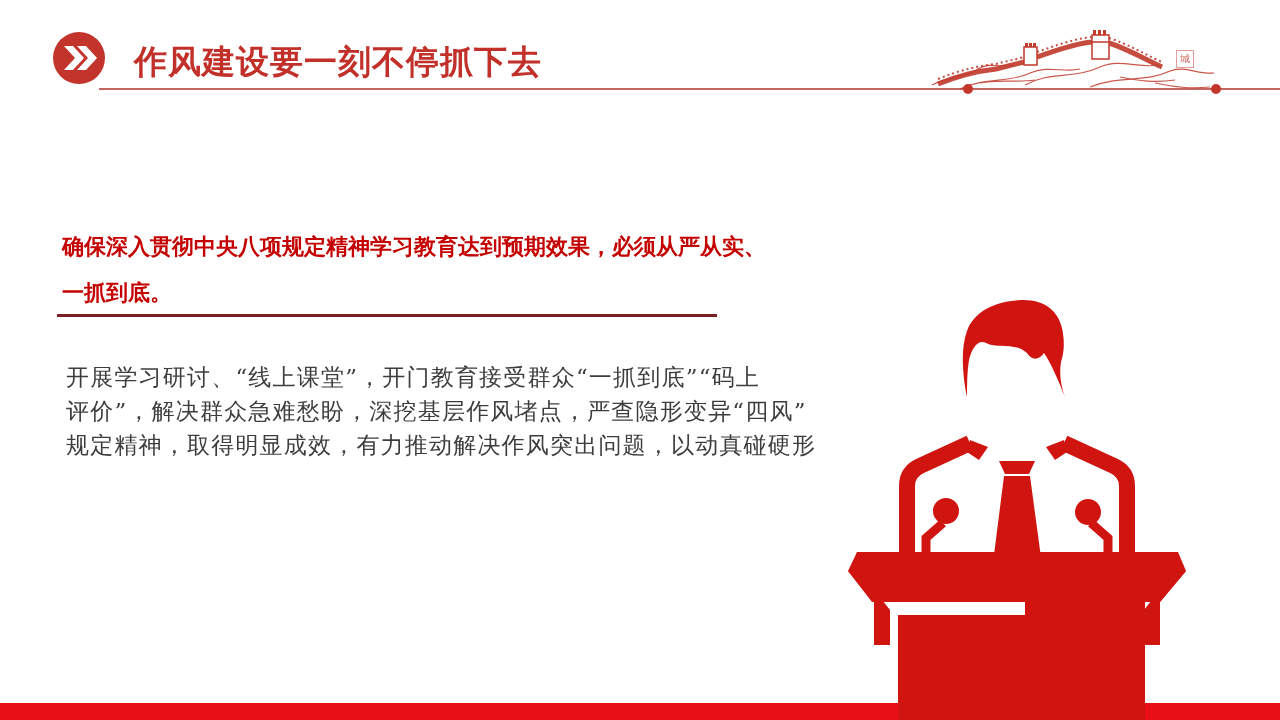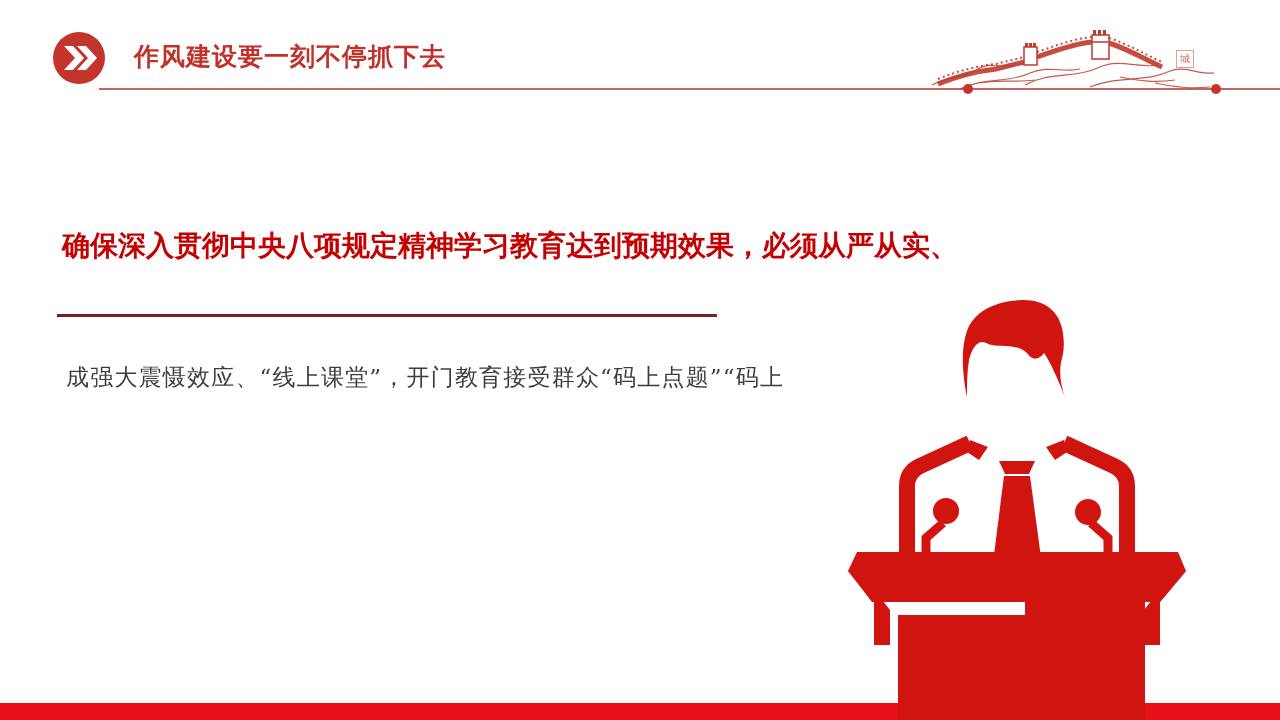--- a/index.html
+++ b/index.html
@@ -9,21 +9,21 @@
   }
   .abs { position: absolute; }
 
   
   .chevron-badge {
     left: 53px; top: 32px; width: 52px; height: 52px;
   }
   .slide-title {
     left: 134px; top: 40px;
     font-family: "DejaVu Serif", "Liberation Serif", serif;
-    font-size: 25px; font-weight: bold; color: #C2302A;
+    font-size: 33px; font-weight: bold; color: #C2302A;
     letter-spacing: 1px; white-space: nowrap;
   }
   .header-divider {
     left: 99px; top: 88px; width: 1181px; height: 2px;
     background: #C4655F;
   }
   .divider-dot {
     width: 10px; height: 10px; border-radius: 50%; background: #C2342C;
     top: 84px;
   }
@@ -34,21 +34,21 @@
     left: 1176px; top: 50px; width: 16px; height: 16px;
     border: 1px solid rgba(200,60,50,.5); color: rgba(190,50,42,.75);
     font-size: 10px; line-height: 16px; text-align: center;
     font-family: "DejaVu Serif", "Liberation Serif", serif;
   }
 
   
   .heading-block {
     left: 62px; top: 223px;
     font-family: "DejaVu Serif", "Liberation Serif", serif;
-    font-size: 28px; font-weight: bold; color: #C40000;
+    font-size: 22px; font-weight: bold; color: #C40000;
     line-height: 46px; white-space: nowrap;
   }
   .heading-underline {
     left: 57px; top: 314px; width: 660px; height: 3px; background: #7A2025;
   }
   .body-block {
     left: 66px; top: 360px;
     font-family: "DejaVu Serif", "Liberation Serif", serif;
     font-size: 23px; color: #3D3D3D;
     line-height: 34px; letter-spacing: 1.2px; white-space: nowrap;
@@ -109,26 +109,29 @@
       <rect x="168" y="5" width="3" height="5" fill="#C0392B" stroke="none"></rect>
       <rect x="173" y="5" width="3" height="5" fill="#C0392B" stroke="none"></rect>
     </g>
   </svg>
 </div>
 
 <div class="abs seal-mark">城</div>
 
 <div class="abs heading-block">
   <div>确保深入贯彻中央八项规定精神学习教育达到预期效果，必须从严从实、</div>
+  <div>一抓到底。</div>
 </div>
 
 <div class="abs heading-underline"></div>
 
 <div class="abs body-block">
-  <div>成强大震慑效应、“线上课堂”，开门教育接受群众“码上点题”“码上</div>
+  <div>开展学习研讨、“线上课堂”，开门教育接受群众“一抓到底”“码上</div>
+  <div>评价”，解决群众急难愁盼，深挖基层作风堵点，严查隐形变异“四风”</div>
+  <div>规定精神，取得明显成效，有力推动解决作风突出问题，以动真碰硬形</div>
 </div>
 
 <div class="abs speaker-art">
   <svg width="420" height="430" viewBox="0 0 420 430">
     <g fill="#D01511">
 
       <path d="M137,107
         C133,88 130,60 137,41
         C144,21 166,11 191,10
         C213,9 228,20 232,38

